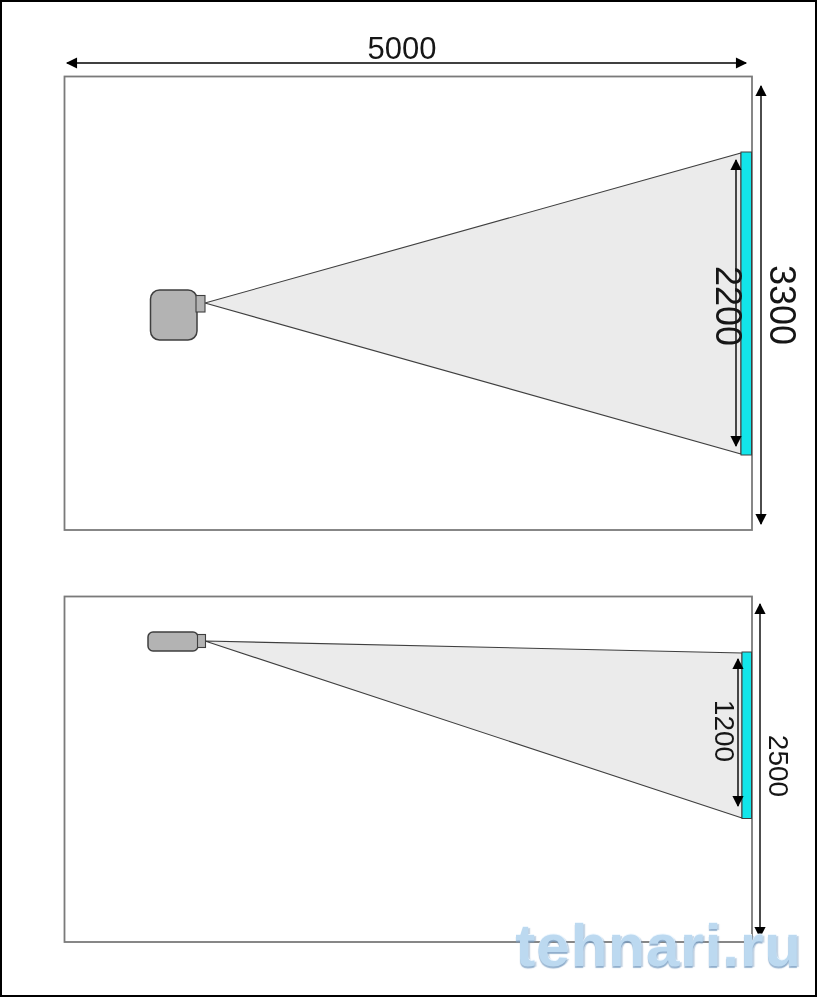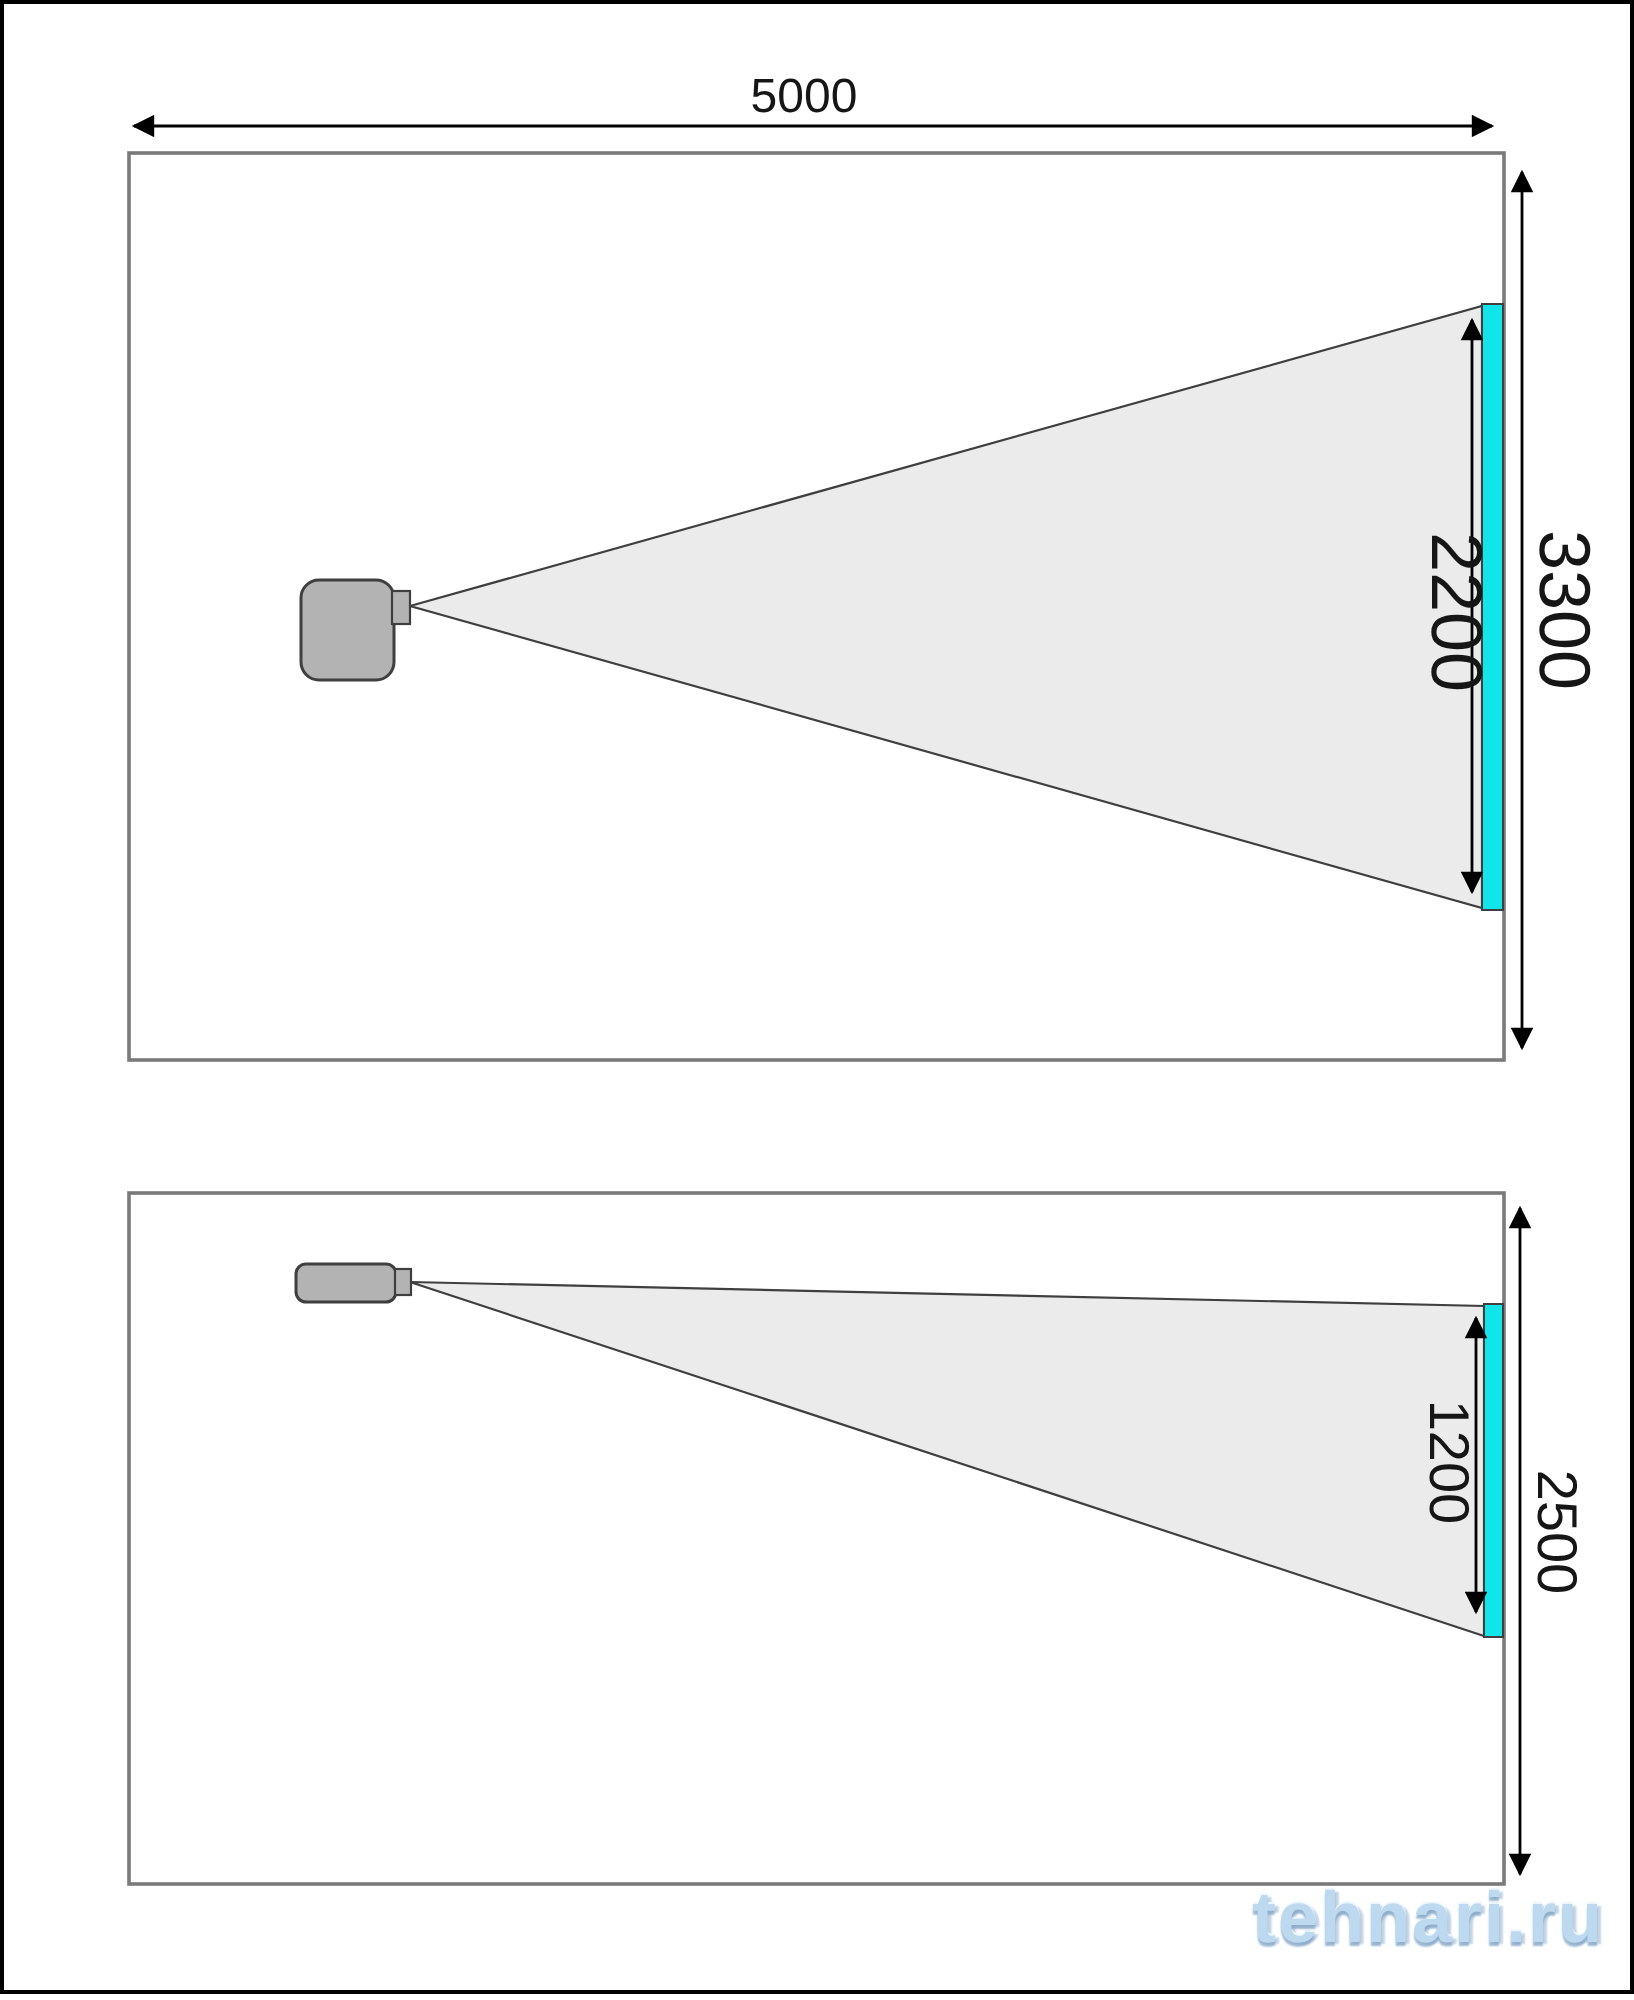--- a/index.html
+++ b/index.html
@@ -21,26 +21,26 @@
   .screen{stroke:#3f3f3f;stroke-width:1;}
   .proj{stroke:#3f3f3f;stroke-width:1.5;}
   .lens{stroke:#3f3f3f;stroke-width:1.1;}
   .dim{stroke:#000;stroke-width:1.4;}
   .lbl{
     position:absolute;
     color:#161616;
     display:flex;align-items:center;justify-content:center;
     white-space:nowrap;
   }
-  .lbl-h{font-size:24px;}
+  .lbl-h{font-size:31px;}
   .lbl-v-lg{font-size:36px;transform:rotate(90deg);}
   .lbl-v-sm{font-size:28px;transform:rotate(90deg);}
   .watermark{
     position:absolute;right:15px;bottom:20px;
-    font-weight:bold;font-size:36px;letter-spacing:1px;
+    font-weight:bold;font-size:60px;letter-spacing:1px;
     color:#bcd9f0;
     text-shadow:0 2px 1px rgba(125,160,195,.75),
                 0 -1px 0 #eef7fe,
                 2px 1px 1px rgba(125,160,195,.45);
   }
 </style>
 </head>
 <body>
 
 <div class="canvas">

